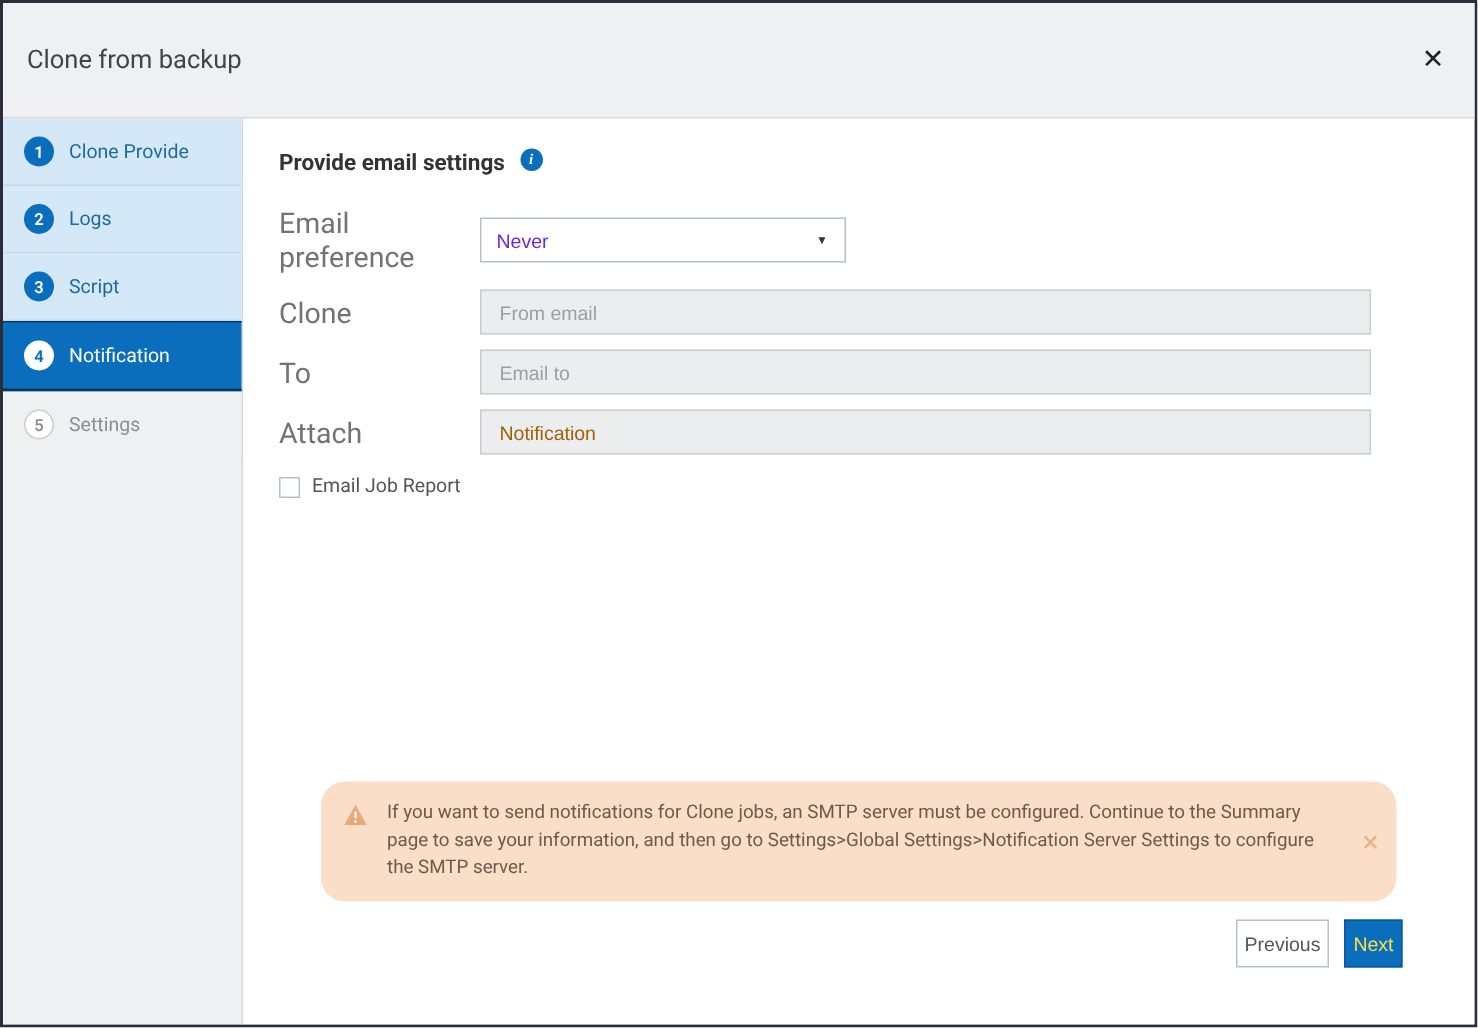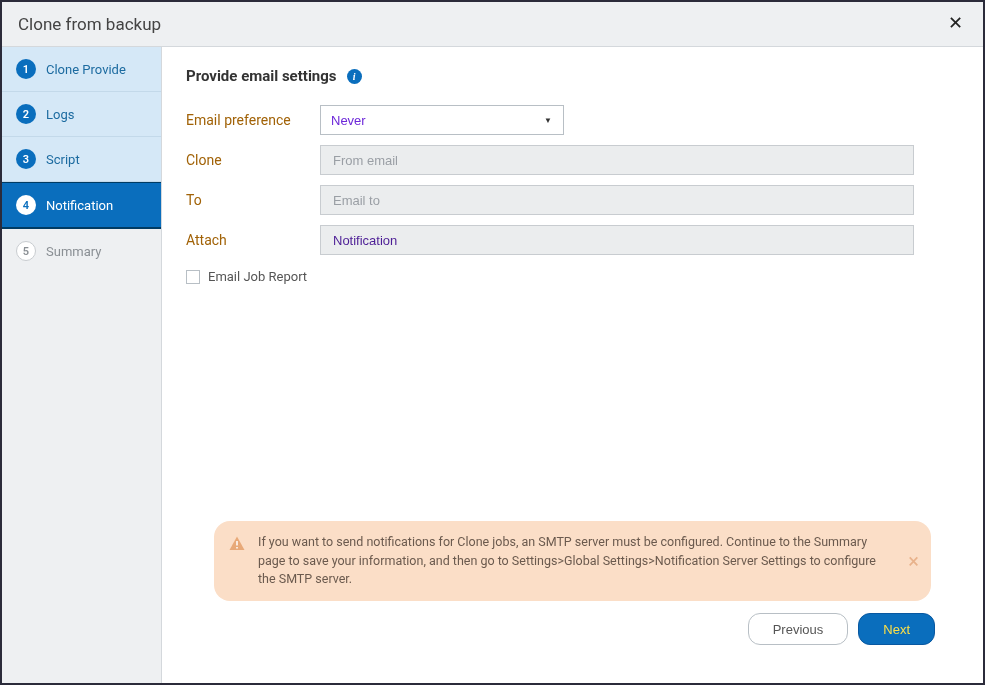--- a/index.html
+++ b/index.html
@@ -17,22 +17,23 @@
       width: 985px;
       height: 685px;
       border: 2px solid #2b2b3a;
       display: flex;
       flex-direction: column;
       position: relative;
     }
     .dialog-header {
       background: #eef0f2;
       border-bottom: 1px solid #d4d8dc;
-      padding: 12px 16px;
-      display: flex;
+      padding: 28px 16px;
+      display: flex;
+      align-items: center;
       justify-content: space-between;
     }
     .dialog-title {
       font-size: 17px;
       font-weight: 400;
       color: #444;
     }
     .close-btn {
       font-size: 18px;
       cursor: pointer;
@@ -103,21 +104,21 @@
     .main {
       flex: 1;
       padding: 20px 24px;
       display: flex;
       flex-direction: column;
       overflow: hidden;
       background: #fff;
     }
     .main-title {
       display: flex;
-      align-items: center;
+      align-items: flex-start;
       gap: 10px;
       margin-bottom: 20px;
     }
     .main-title h2 {
       font-size: 15px;
       font-weight: 700;
       color: #333;
     }
     .info-icon {
       width: 15px;
@@ -134,22 +135,22 @@
       font-family: Georgia, serif;
       cursor: pointer;
     }
     .form-row {
       display: flex;
       align-items: center;
       margin-bottom: 10px;
     }
     .form-label {
       width: 134px;
-      font-size: 14px;
-      color: #a16207;
+      font-size: 19px;
+      color: #737373;
     }
     .select-wrap {
       position: relative;
       width: 244px;
     }
     .select-wrap select {
       width: 100%;
       height: 30px;
       padding: 4px 10px;
       border: 1px solid #b8bfc5;
@@ -170,21 +171,21 @@
       color: #333;
     }
     .text-input {
       flex: 1;
       max-width: 594px;
       height: 30px;
       padding: 4px 12px;
       border: 1px solid #c8ccd0;
       background: #ebedee;
       font-size: 13px;
-      color: #4c1d95;
+      color: #a16207;
     }
     .text-input::placeholder {
       color: #9a9fa5;
     }
     .checkbox-row {
       display: flex;
       align-items: center;
       gap: 8px;
       margin-top: 4px;
     }
@@ -230,24 +231,24 @@
       font-weight: 400;
     }
     .footer {
       display: flex;
       justify-content: flex-end;
       gap: 10px;
       padding: 0 24px 18px 24px;
     }
     .btn {
       height: 32px;
-      padding: 0 24px;
-      font-size: 13px;
-      cursor: pointer;
-      border-radius: 12px;
+      padding: 0 5px;
+      font-size: 13px;
+      cursor: pointer;
+      border-radius: 0;
     }
     .btn-secondary {
       background: #fff;
       border: 1px solid #b8bfc5;
       color: #555;
     }
     .btn-primary {
       background: #0a6ebd;
       border: 1px solid #0858a1;
       color: #fde047;
@@ -275,21 +276,21 @@
       <div class="sidebar-item completed">
         <span class="step-num">3</span>
         <span>Script</span>
       </div>
       <div class="sidebar-item active">
         <span class="step-num">4</span>
         <span>Notification</span>
       </div>
       <div class="sidebar-item future">
         <span class="step-num">5</span>
-        <span>Summary</span>
+        <span>Settings</span>
       </div>
     </div>
 
     <div class="main">
       <div class="main-title">
         <h2>Provide email settings</h2>
         <span class="info-icon">i</span>
       </div>
 
       <div class="form-row">

